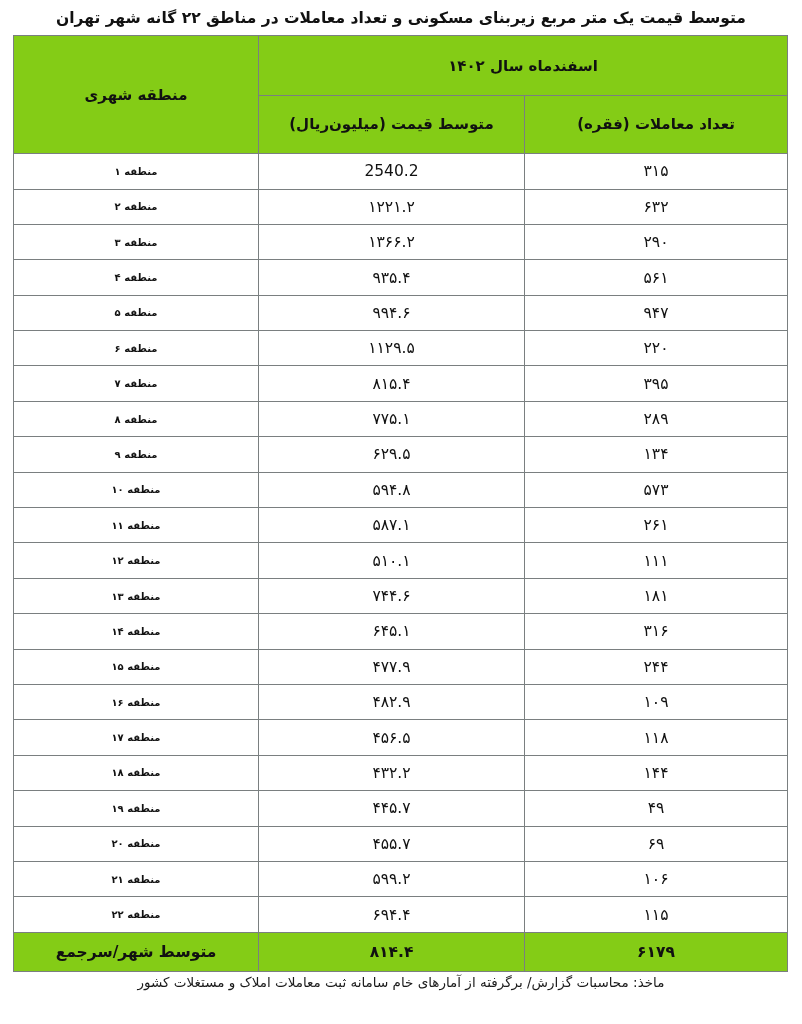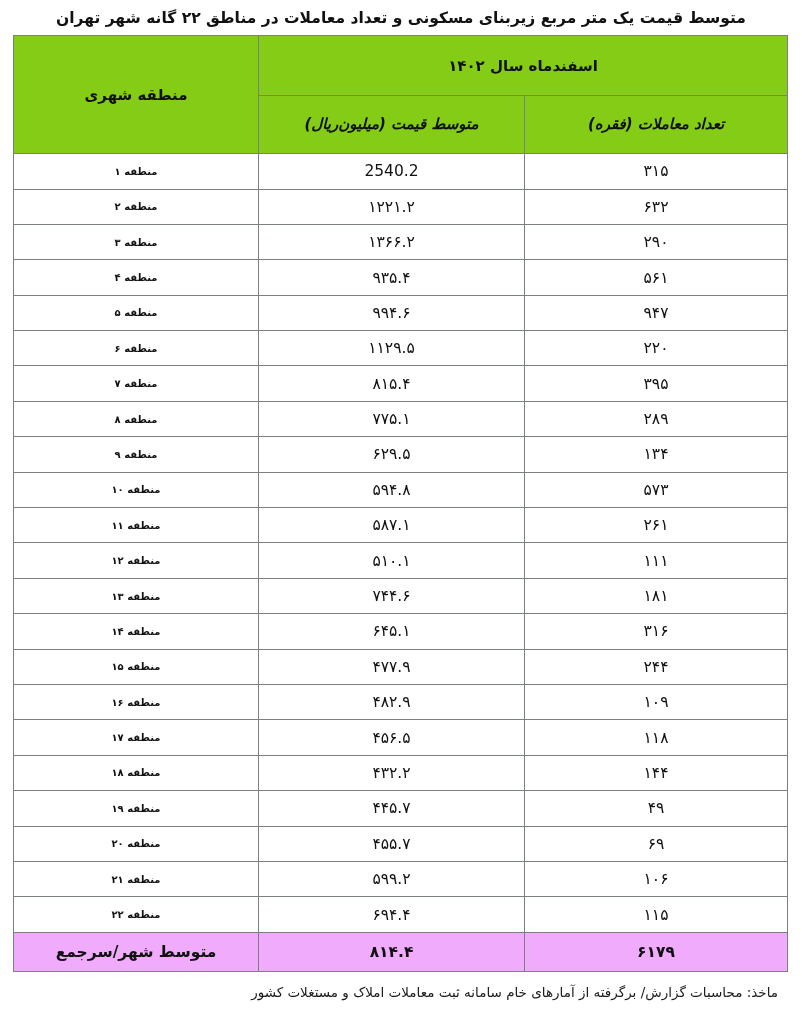--- a/index.html
+++ b/index.html
@@ -63,47 +63,47 @@
   th.period-head {
     height: 59px;
     font-size: 15.5px;
     font-weight: bold;
   }
   th.sub-head {
     height: 57px;
     font-size: 14.5px;
     font-weight: bold;
     line-height: 1.25;
-    font-style: italic;
   }
   tbody td {
     height: 34.4px;
     background: #ffffff;
     font-weight: bold;
     font-size: 15px;
   }
   tbody td.region-cell {
     font-weight: bold;
     font-size: 10px;
   }
   tbody td.num-cell {
     font-weight: normal;
     font-size: 15.5px;
   }
   tbody tr.summary-row td {
-    background: #f0abfc;
+    background: #84cc16;
     font-weight: bold;
     height: 38px;
     font-size: 15.5px;
   }
   .footnote {
     direction: rtl;
+    text-align: center;
     font-size: 13.5px;
     color: #1a1a1a;
-    padding: 11px 24px 0 24px;
+    padding: 1px 24px 0 24px;
     line-height: 1.4;
   }
 </style>
 </head>
 <body>
 
 <div class="page">
 
   <div class="title">متوسط قیمت یک متر مربع زیربنای مسکونی و تعداد معاملات در مناطق ۲۲ گانه شهر تهران</div>
 

